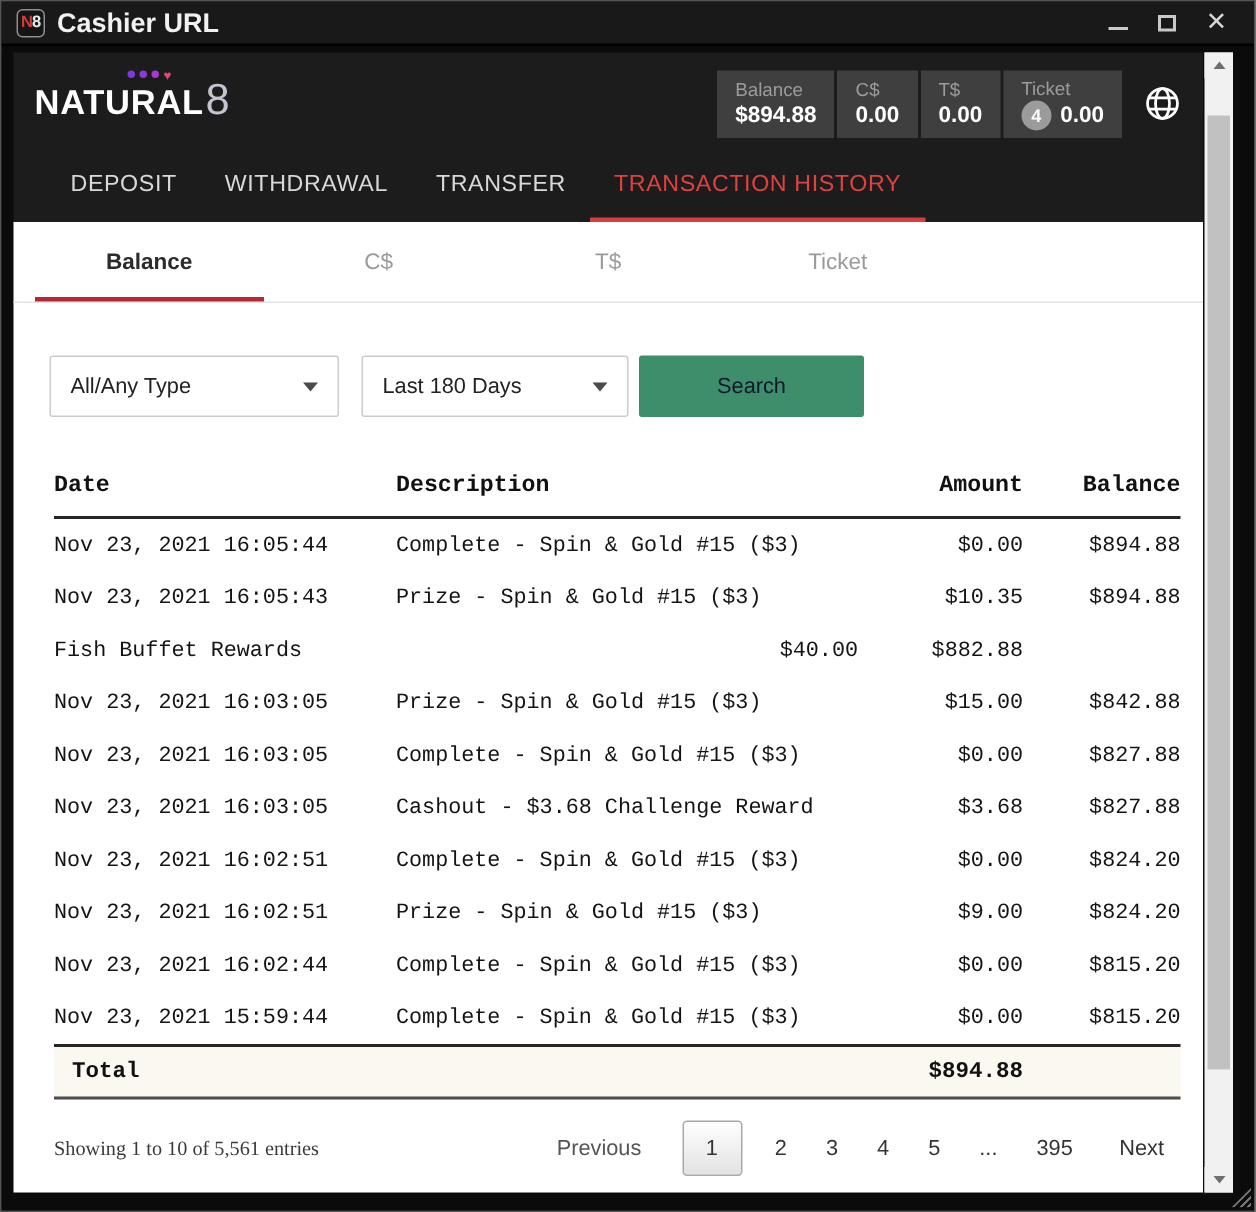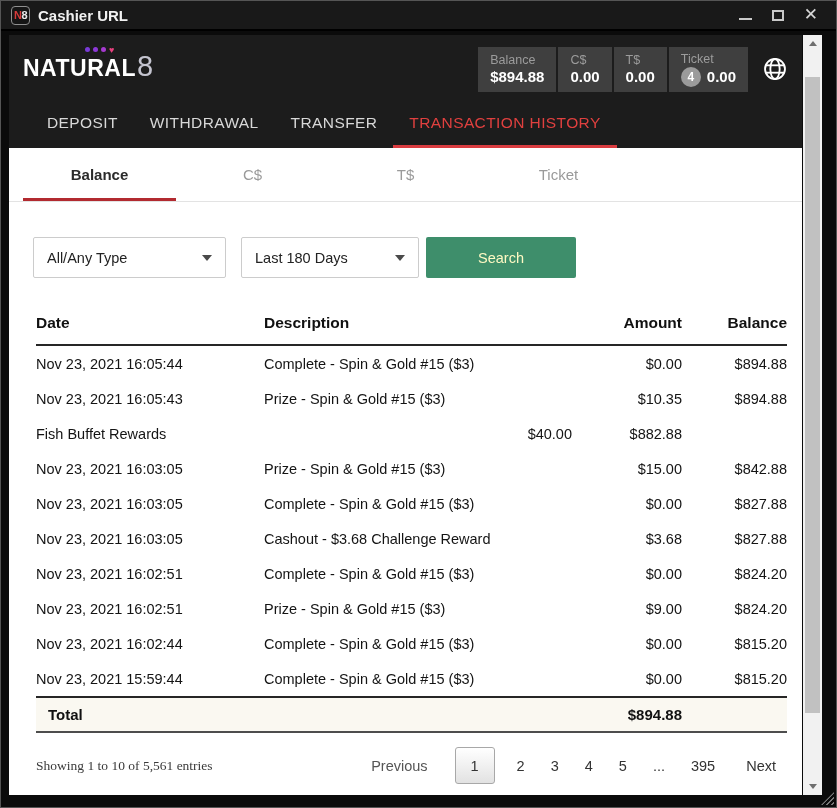--- a/index.html
+++ b/index.html
@@ -14,21 +14,21 @@
     height:30px; background:#191919; display:flex; align-items:center;
     padding:0 10px; border-bottom:2px solid #000;
   }
   .app-icon {
     width:19px; height:19px; border:1px solid #8f8f8f; border-radius:4px;
     background:#151515; display:flex; align-items:center; justify-content:center;
     margin-right:8px; font-size:11px; font-weight:bold; letter-spacing:-0.5px;
   }
   .app-icon .n { color:#d63a3a; }
   .app-icon .e8 { color:#e9e9e9; }
-  .win-title { color:#f1f1f1; font-size:15px; font-weight:bold; }
+  .win-title { color:#f1f1f1; font-size:18px; font-weight:bold; }
   .win-controls { margin-left:auto; display:flex; align-items:center; gap:20px; padding-right:8px; }
   .btn-min { width:13px; height:2px; background:#c9c9c9; margin-top:8px; cursor:pointer; }
   .btn-max { width:12px; height:11px; border:2px solid #c9c9c9; cursor:pointer; }
   .btn-close { color:#d6d6d6; font-size:17px; line-height:14px; cursor:pointer; font-weight:400; }
   
   .main { position:absolute; top:32px; left:0; right:0; bottom:0; background:#0b0b0b; }
   .content { position:absolute; top:2px; left:8px; width:793px; bottom:12px; display:flex; flex-direction:column; }
   
   .dark-header { background:#1c1c1c; height:113px; flex:none; }
   .header-top { display:flex; align-items:flex-start; padding:12px 14px 0 14px; height:62px; }
@@ -59,25 +59,25 @@
     font-size:15px; color:#9a9a9a; cursor:pointer; }
   .subtab.active { color:#2b2b2b; font-weight:bold; box-shadow: inset 0 -3px 0 #b22a30; }
   
   .filters { display:flex; align-items:center; margin:35px 0 0 24px; }
   .dropdown { height:41px; border:1px solid #ccc; border-radius:2px; background:#fff;
     display:flex; align-items:center; padding:0 13px; font-size:14.5px; color:#222; cursor:pointer; }
   .dd-type { width:193px;text-align:center; }
   .dd-period { width:178px; margin-left:15px; }
   .caret { margin-left:auto; width:0; height:0; border-left:5px solid transparent;
     border-right:5px solid transparent; border-top:6px solid #4a4a4a; }
-  .search-btn { width:150px; height:41px; margin-left:7px; background:#3e8e6b; color:#fef9c3;
+  .search-btn { width:150px; height:41px; margin-left:7px; background:#3e8e6b; color:#0f172a;
     border:none; border-radius:2px; font-size:14.5px; cursor:pointer; font-family:inherit; }
   
   .table { margin:25px 7px 0 27px; width:751px; }
-  .trow, .thead, .totalrow { display:grid; grid-template-columns:228px 1fr 110px 105px; align-items:center; }
+  .trow, .thead, .totalrow { display:grid; grid-template-columns:228px 1fr 110px 105px; align-items:center;font-family:Liberation Mono, monospace; }
   .thead { padding:11px 0 12px; font-weight:bold; font-size:15.5px; color:#111;
     border-bottom:2px solid #262626; }
   .trow { height:35px; font-size:14.5px; color:#141414; }
   .cell.c2, .hc2 { text-align:right; }
   .cell.c3, .hc3 { text-align:right; }
   .totalrow { height:37px; background:#faf8f1; border-top:2px solid #262626;
     border-bottom:2px solid #4d4d4d; font-weight:bold; font-size:15px; color:#111; }
   .totalrow .tlabel { padding-left:12px; }
   .totalrow .tvalue { text-align:right; grid-column:3; }
   

